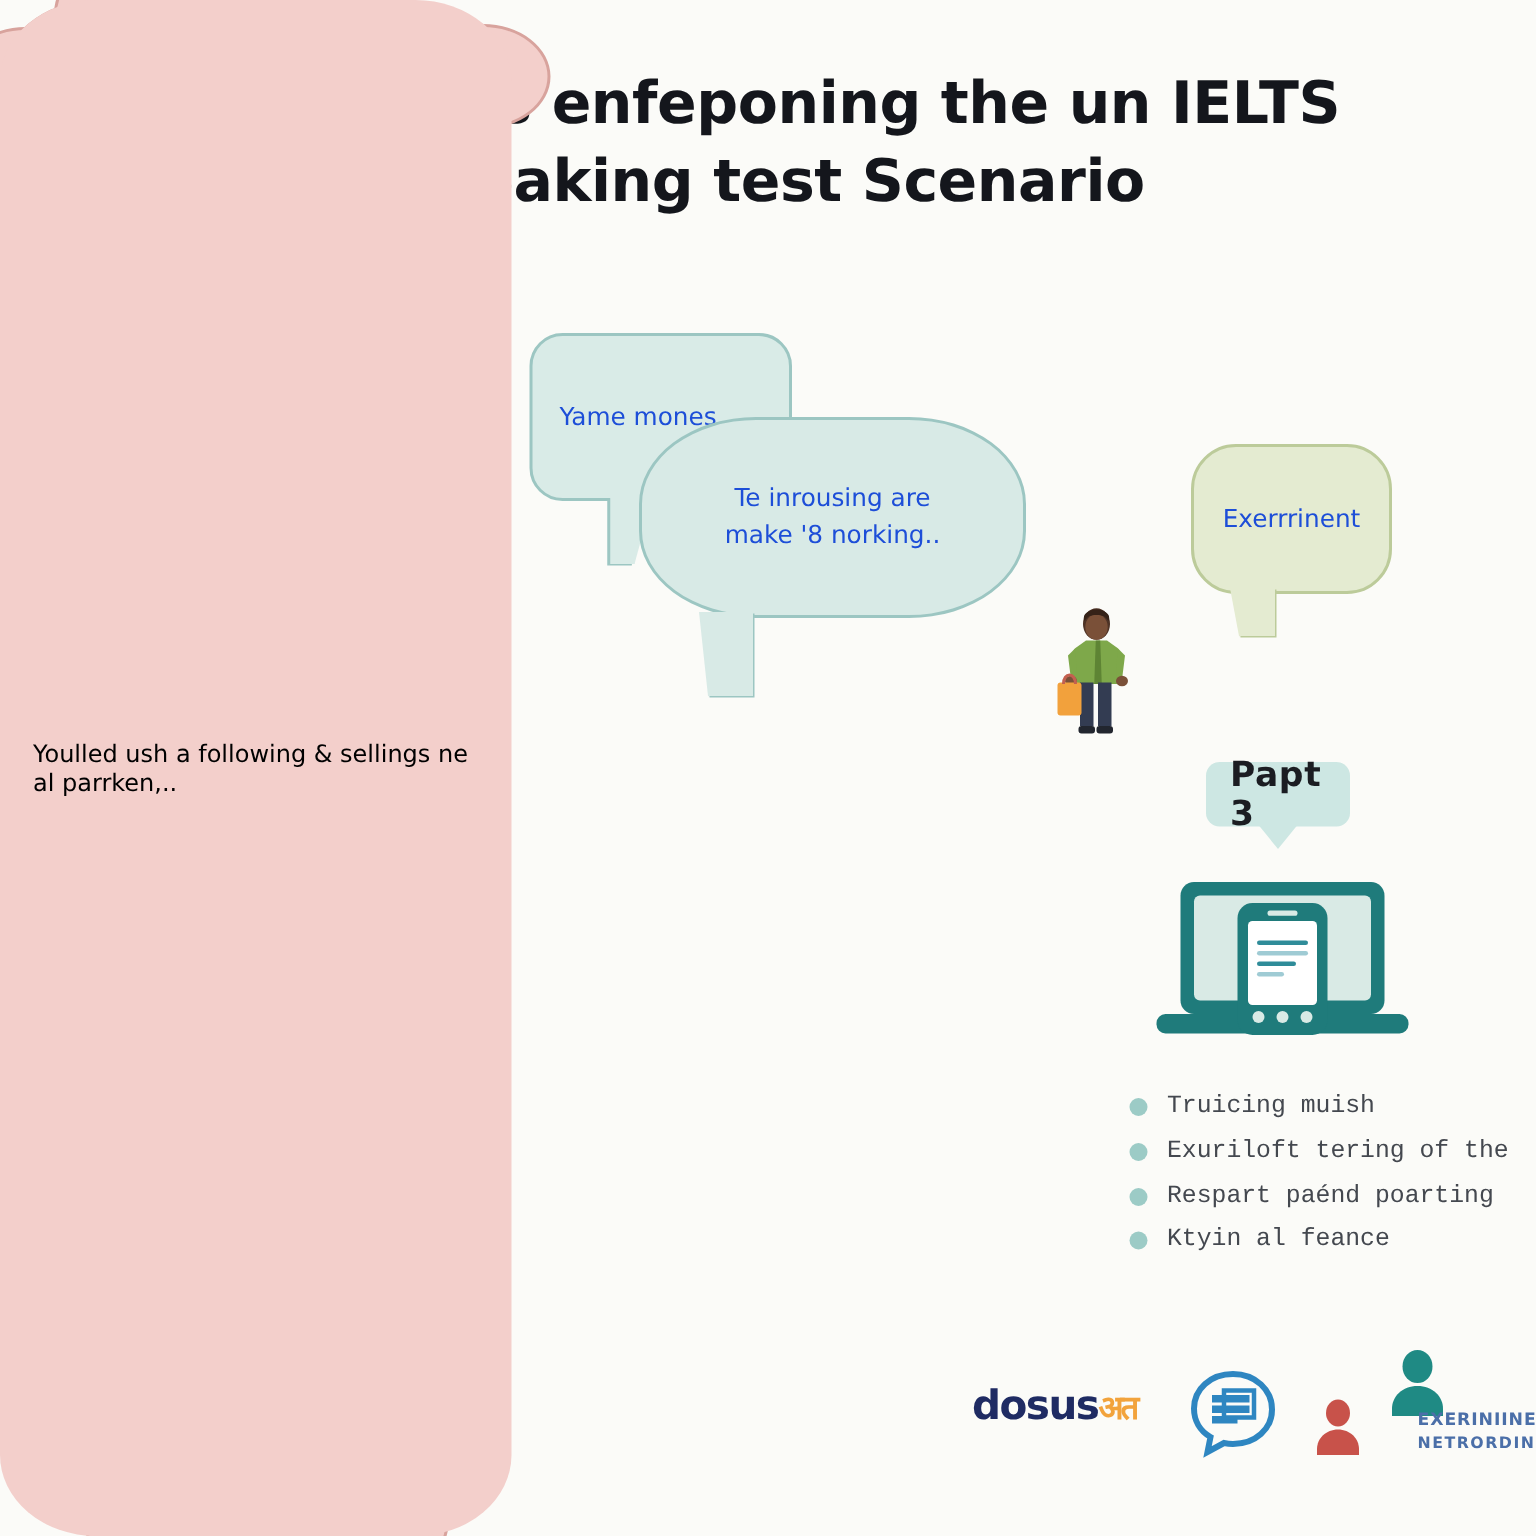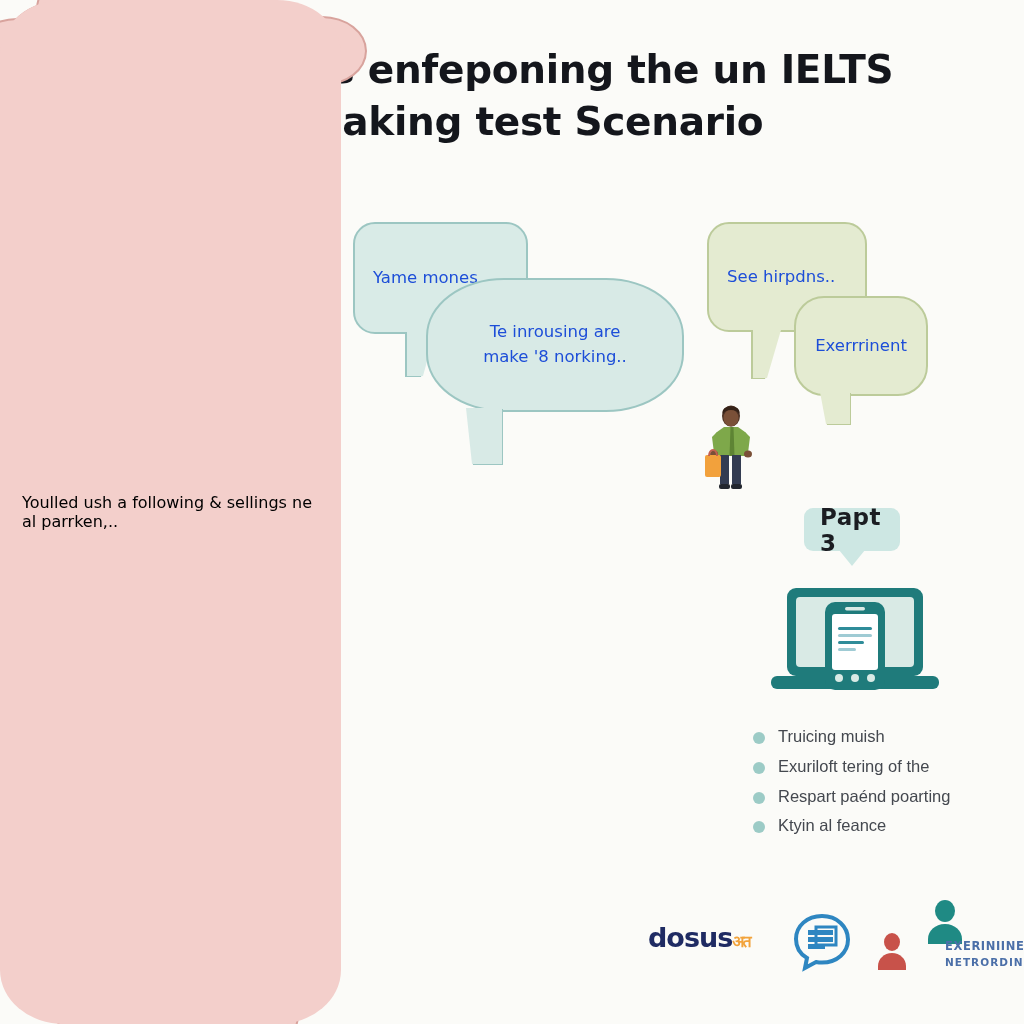--- a/index.html
+++ b/index.html
@@ -170,38 +170,38 @@
   .card1{left:122px;top:596px;width:116px;height:106px;background:#F3D4D0;border:2px solid #E2B5B0;}
   .card2{left:424px;top:580px;width:180px;height:122px;}
 
   
   .blist{position:absolute;}
   .bl1{left:36px;top:726px;width:300px;}
   .bl2{left:412px;top:726px;width:310px;}
   .bitem{display:flex;align-items:flex-start;gap:13px;margin-bottom:8px;}
   .bdot{flex:0 0 auto;width:12px;height:12px;border-radius:50%;margin-top:6px;}
   .btext{
-    font-family:Liberation Sans, sans-serif;
+    font-family:Liberation Mono, monospace;
     font-size:16.5px;line-height:1.32;color:#44484F;
   }
 
   
   .legend{position:absolute;left:36px;top:886px;}
   .lrow{display:flex;align-items:center;gap:17px;margin-bottom:17px;}
   .ldot{width:29px;height:29px;border-radius:50%;flex:0 0 auto;}
   .ltext{font-family:"DejaVu Sans", sans-serif;font-size:17px;color:#2B2E34;}
 
   
   .footer{position:absolute;left:648px;top:898px;width:370px;height:90px;}
   .dosus{
     position:absolute;left:0;top:24px;
     font-family:"DejaVu Sans", sans-serif;
     font-weight:700;font-size:27px;letter-spacing:-1px;color:#1F2B63;
   }
-  .dosus .mark{color:#F2A33C;font-size:16px;letter-spacing:-2px;}
+  .dosus .mark{color:#F2A33C;font-size:22px;letter-spacing:-2px;}
   .fbrand{
     position:absolute;left:297px;top:40px;width:150px;
     font-family:"DejaVu Sans", sans-serif;
     font-weight:700;font-size:11.5px;letter-spacing:0.6px;
     color:#4B6FA8;line-height:1.45;text-align:left;
   }
   .fbrand .l2{font-weight:600;font-size:10.5px;letter-spacing:1px;display:block;}
 </style>
 </head>
 <body>
@@ -355,24 +355,20 @@
       </div>
       <div class="bitem">
         <span class="bdot" style="background:#9CCBC6"></span>
         <span class="btext">Ktyin al feance</span>
       </div>
     </div>
   </div>
 
   <div class="col col3">
 
-    <div class="bubble rbub b3a">
-      <span>See hirpdns..</span>
-      <span class="tail"></span>
-    </div>
     <div class="bubble rbub b3b">
       <span>Exerrrinent</span>
       <span class="tail"></span>
     </div>
 
   </div>
 
   <div class="legend">
     <div class="lrow">
       <span class="ldot" style="background:#C4604F"></span>

